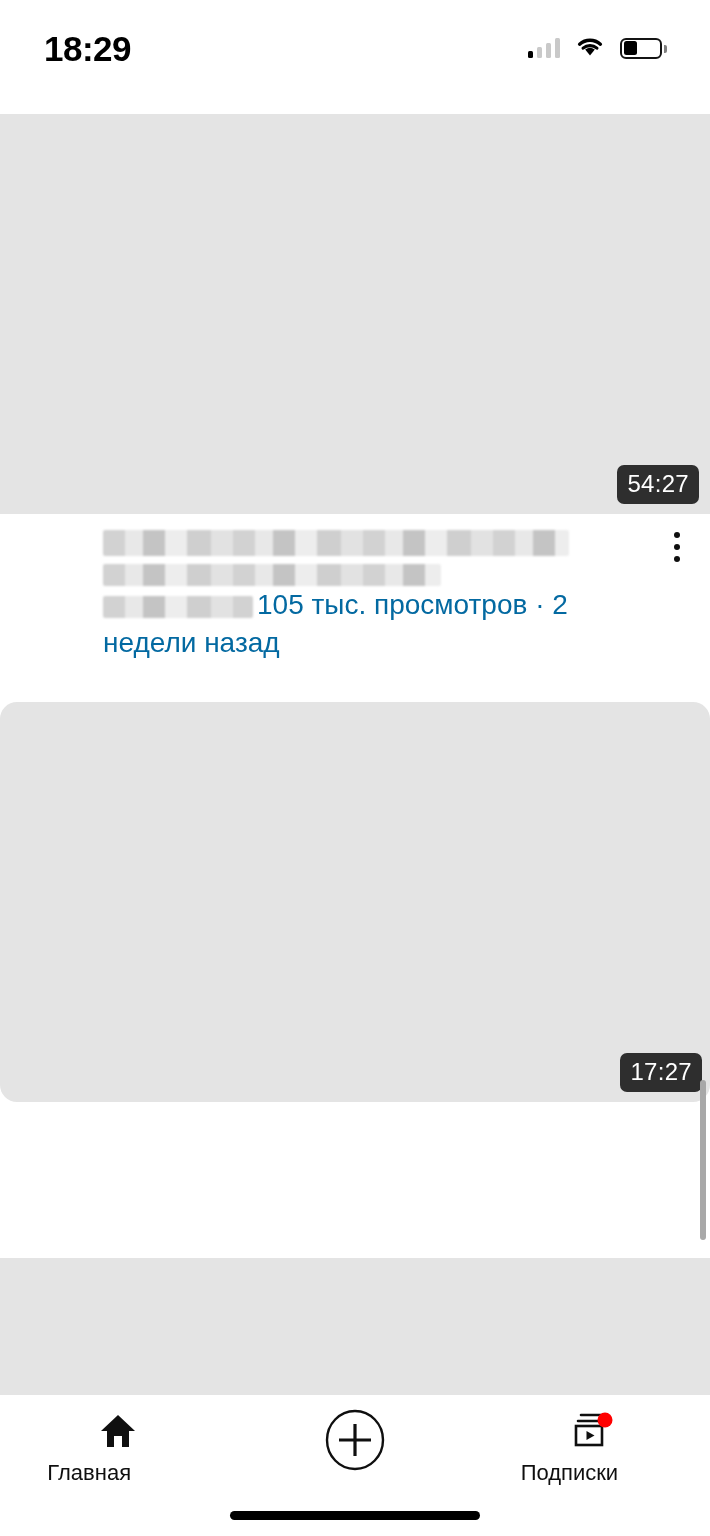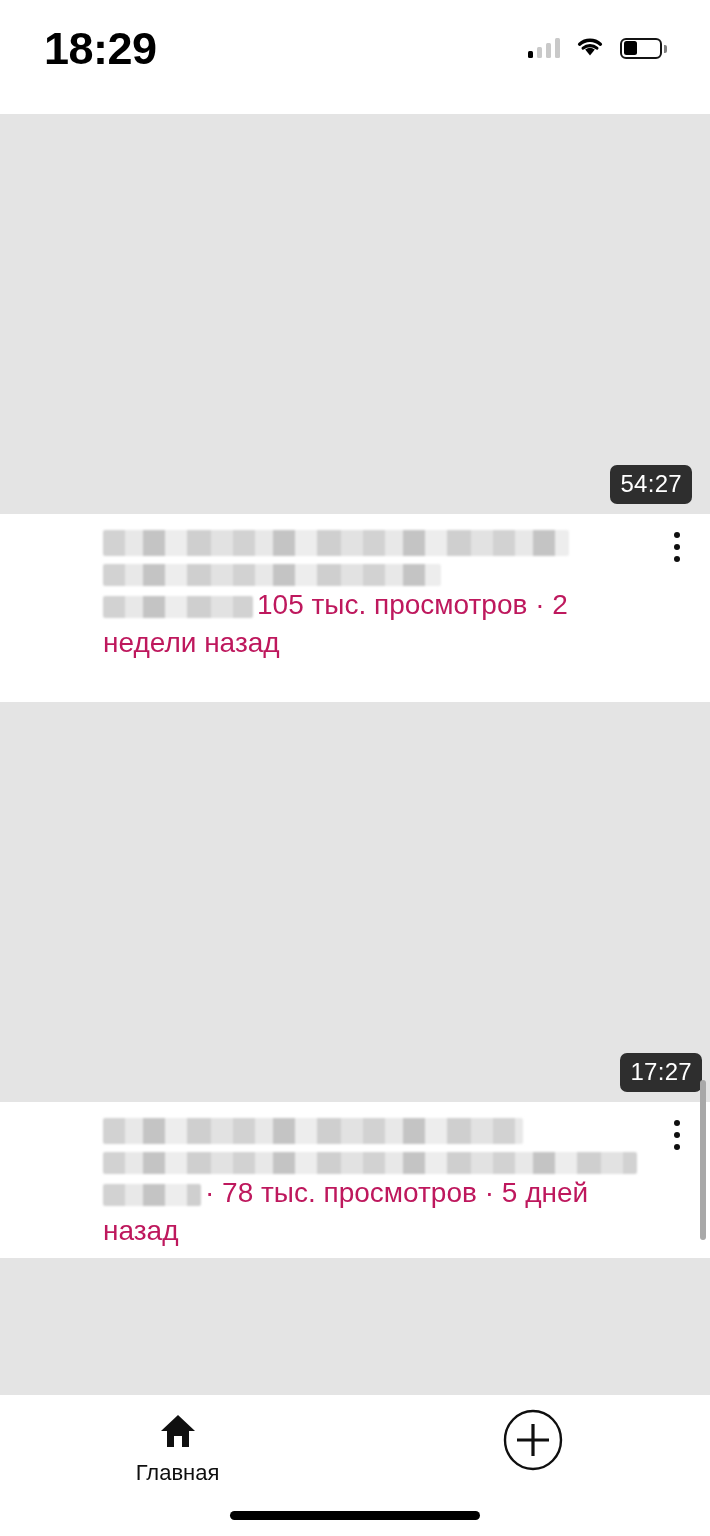--- a/index.html
+++ b/index.html
@@ -11,21 +11,21 @@
   }
   #screen { position:relative; width:710px; height:1536px; background:#ffffff; }
 
   
   #status-bar {
     position:absolute; top:0; left:0; width:710px; height:92px;
     display:flex; align-items:center; justify-content:space-between;
     padding:0 48px 0 44px;
   }
   #status-time {
-    font-size:45px; font-weight:700; color:#000;
+    font-size:35px; font-weight:700; color:#000;
     letter-spacing:-0.5px; line-height:1; padding-top:4px;
   }
   #status-right { display:flex; align-items:center; gap:15px; padding-top:4px; }
   .sig-bars { display:flex; align-items:flex-end; gap:3.5px; height:20px; }
   .sig-bars i { display:block; width:5.5px; border-radius:1.5px; background:#c9c9c9; }
   .sig-bars i:nth-child(1){ height:7px; background:#000; }
   .sig-bars i:nth-child(2){ height:11px; }
   .sig-bars i:nth-child(3){ height:15px; }
   .sig-bars i:nth-child(4){ height:20px; }
   .batt { position:relative; width:42px; height:21px; }
@@ -42,32 +42,32 @@
     background:#000; border-radius:0 2px 2px 0; opacity:.5;
   }
 
   
   #feed { position:absolute; top:92px; left:0; width:710px; height:1303px; background:#fff; }
   .video-card { position:absolute; left:0; width:710px; }
   .thumb {
     position:relative; width:710px; background:#e4e4e4;
   }
   .duration {
-    position:absolute; right:18px; bottom:10px;
+    position:absolute; right:11px; bottom:10px;
     background:#2e2e2e; color:#fff;
     font-size:24px; line-height:1;
     padding:7px 10px 8px; border-radius:7px;
     letter-spacing:.3px;
   }
   .meta-row {
     position:relative; background:#fff;
     padding:16px 0 0 103px;
   }
   .meta-text {
-    font-size:28px; line-height:1.36; color:#be185d;
+    font-size:28px; line-height:1.36; color:#0369a1;
     width:530px; word-wrap:break-word;
   }
   .blurline {
     display:inline-block; vertical-align:middle; border-radius:2px;
     background:
       repeating-linear-gradient(90deg,
         #d2d2d2 0px, #d2d2d2 22px,
         #e8e8e8 22px, #e8e8e8 40px,
         #c4c4c4 40px, #c4c4c4 62px,
         #ededed 62px, #ededed 84px,
@@ -92,21 +92,21 @@
   }
 
   
   #bottom-nav {
     position:absolute; left:0; bottom:0; width:710px; height:141px;
     background:#fff; display:flex; align-items:flex-start;
     justify-content:space-around; padding-top:14px;
   }
   .nav-item {
     width:142px; display:flex; flex-direction:column;
-    align-items:center; gap:9px;
+    gap:9px;
   }
   .nav-icon { height:44px; display:flex; align-items:center; justify-content:center; }
   .nav-label { font-size:22px; color:#0f0f0f; line-height:1; }
   #home-indicator {
     position:absolute; left:50%; transform:translateX(-50%);
     bottom:16px; width:250px; height:9px;
     background:#000; border-radius:5px;
   }
 </style>
 </head>
@@ -154,36 +154,22 @@
         </div>
         <div class="menu-dots">
           <i></i>
             <i></i>
             <i></i>
         </div>
       </div>
     </div>
 
     <div class="video-card" style="top:610px;">
-      <div class="thumb" style="height:400px;">
+      <div class="thumb" style="height:400px;border-radius:17px;">
         <span class="duration" style="right:8px;">17:27</span>
-      </div>
-      <div class="meta-row">
-        <div>
-          <span class="blurline blur-title-1" style="width:420px;"></span><br>
-          <span class="blurline blur-title-2" style="width:534px;"></span>
-        </div>
-        <div class="meta-text" style="width:560px;">
-          <span class="blurline blur-inline" style="width:98px;"></span><span>· 78 тыс. просмотров · 5 дней назад</span>
-        </div>
-        <div class="menu-dots">
-          <i></i>
-            <i></i>
-            <i></i>
-        </div>
       </div>
     </div>
 
     <div class="video-card" style="top:1166px;">
       <div class="thumb" style="height:137px;"></div>
     </div>
 
     <div id="scrollbar" style="top:988px; height:160px;"></div>
   </div>
 
@@ -202,17 +188,28 @@
     <div class="nav-item">
       <span class="nav-icon" style="height:62px;">
         <svg width="62" height="62" viewBox="0 0 62 62">
           <ellipse cx="31" cy="31" rx="28" ry="29" fill="none" stroke="#0f0f0f" stroke-width="2.4"></ellipse>
           <path d="M31 15 V47 M15 31 H47" stroke="#0f0f0f" stroke-width="3.2" stroke-linecap="butt"></path>
         </svg>
       </span>
       <span class="nav-label"></span>
     </div>
 
+    <div class="nav-item">
+      <span class="nav-icon">
+        <svg width="44" height="42" viewBox="0 0 44 42">
+          <path d="M11 5 H31 M8 11 H28" stroke="#0f0f0f" stroke-width="2.6" stroke-linecap="round"></path>
+          <rect x="6" y="16" width="26" height="19" fill="none" stroke="#0f0f0f" stroke-width="2.6"></rect>
+          <path d="M16.5 21 L24.5 25.5 L16.5 30 Z" fill="#0f0f0f"></path>
+          <circle cx="35" cy="10" r="7.5" fill="#ff0000"></circle>
+        </svg>
+      </span>
+      <span class="nav-label">Подписки</span>
+    </div>
 
   </div>
 
   <div id="home-indicator"></div>
 </div>
 
 </body></html>

